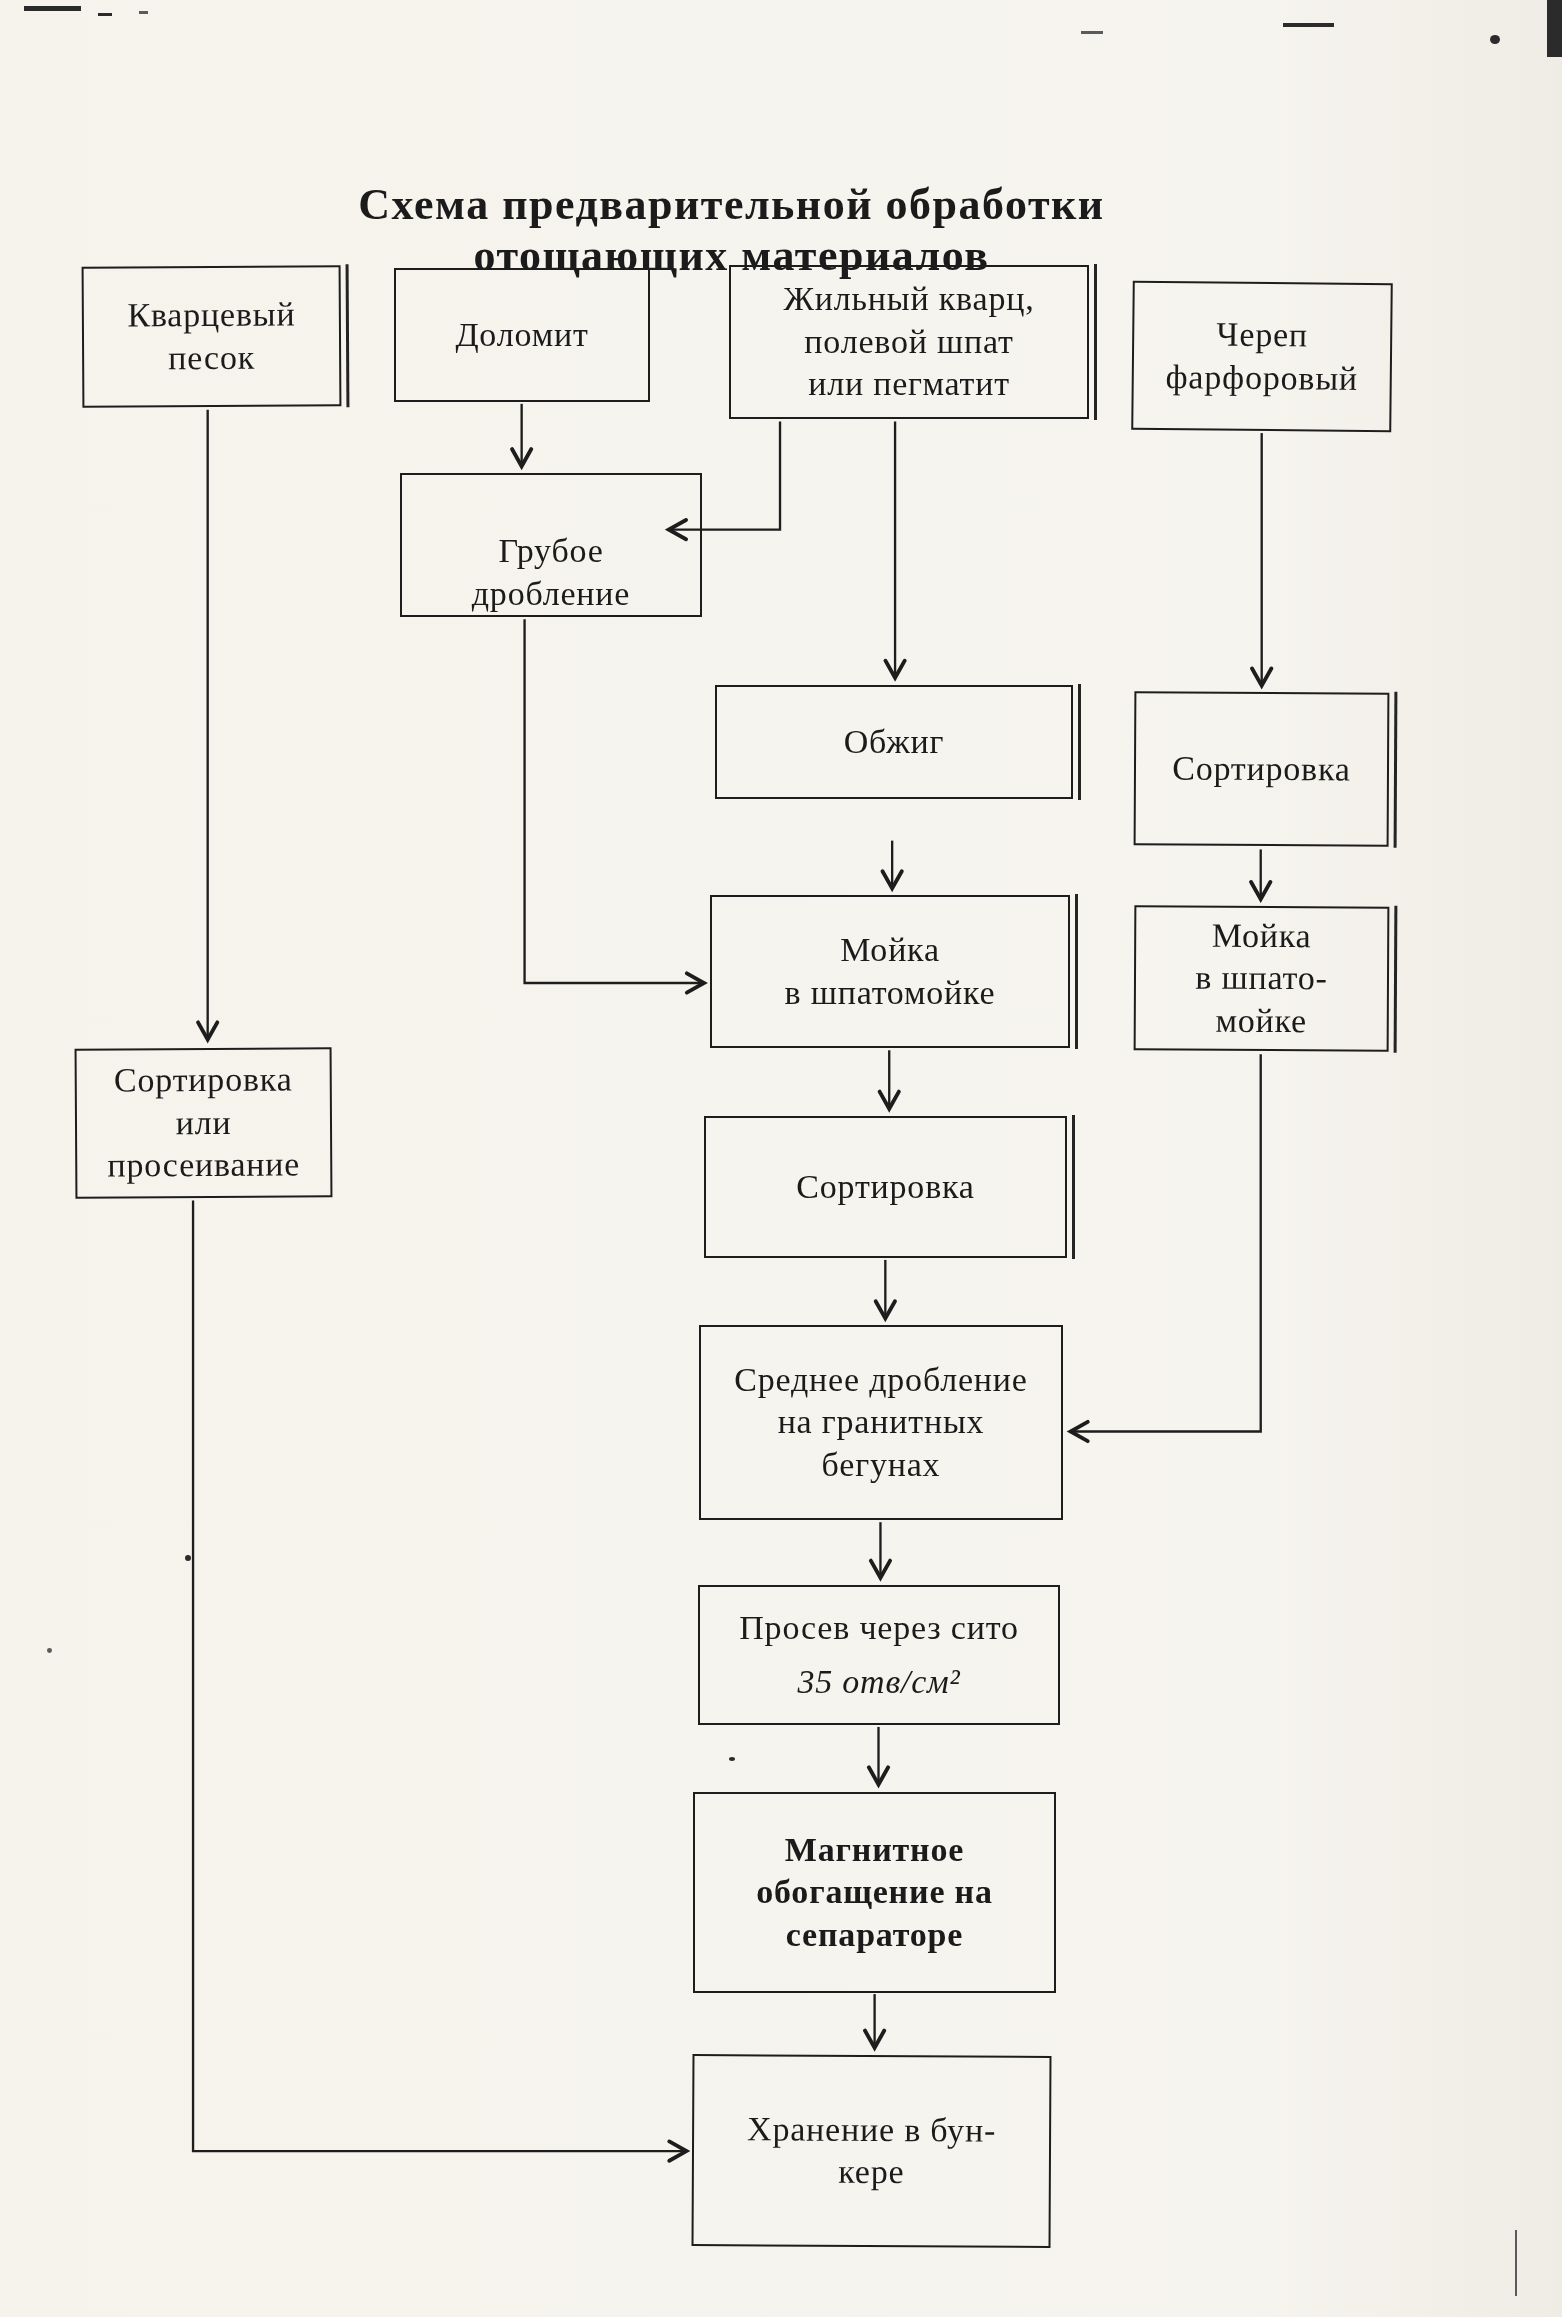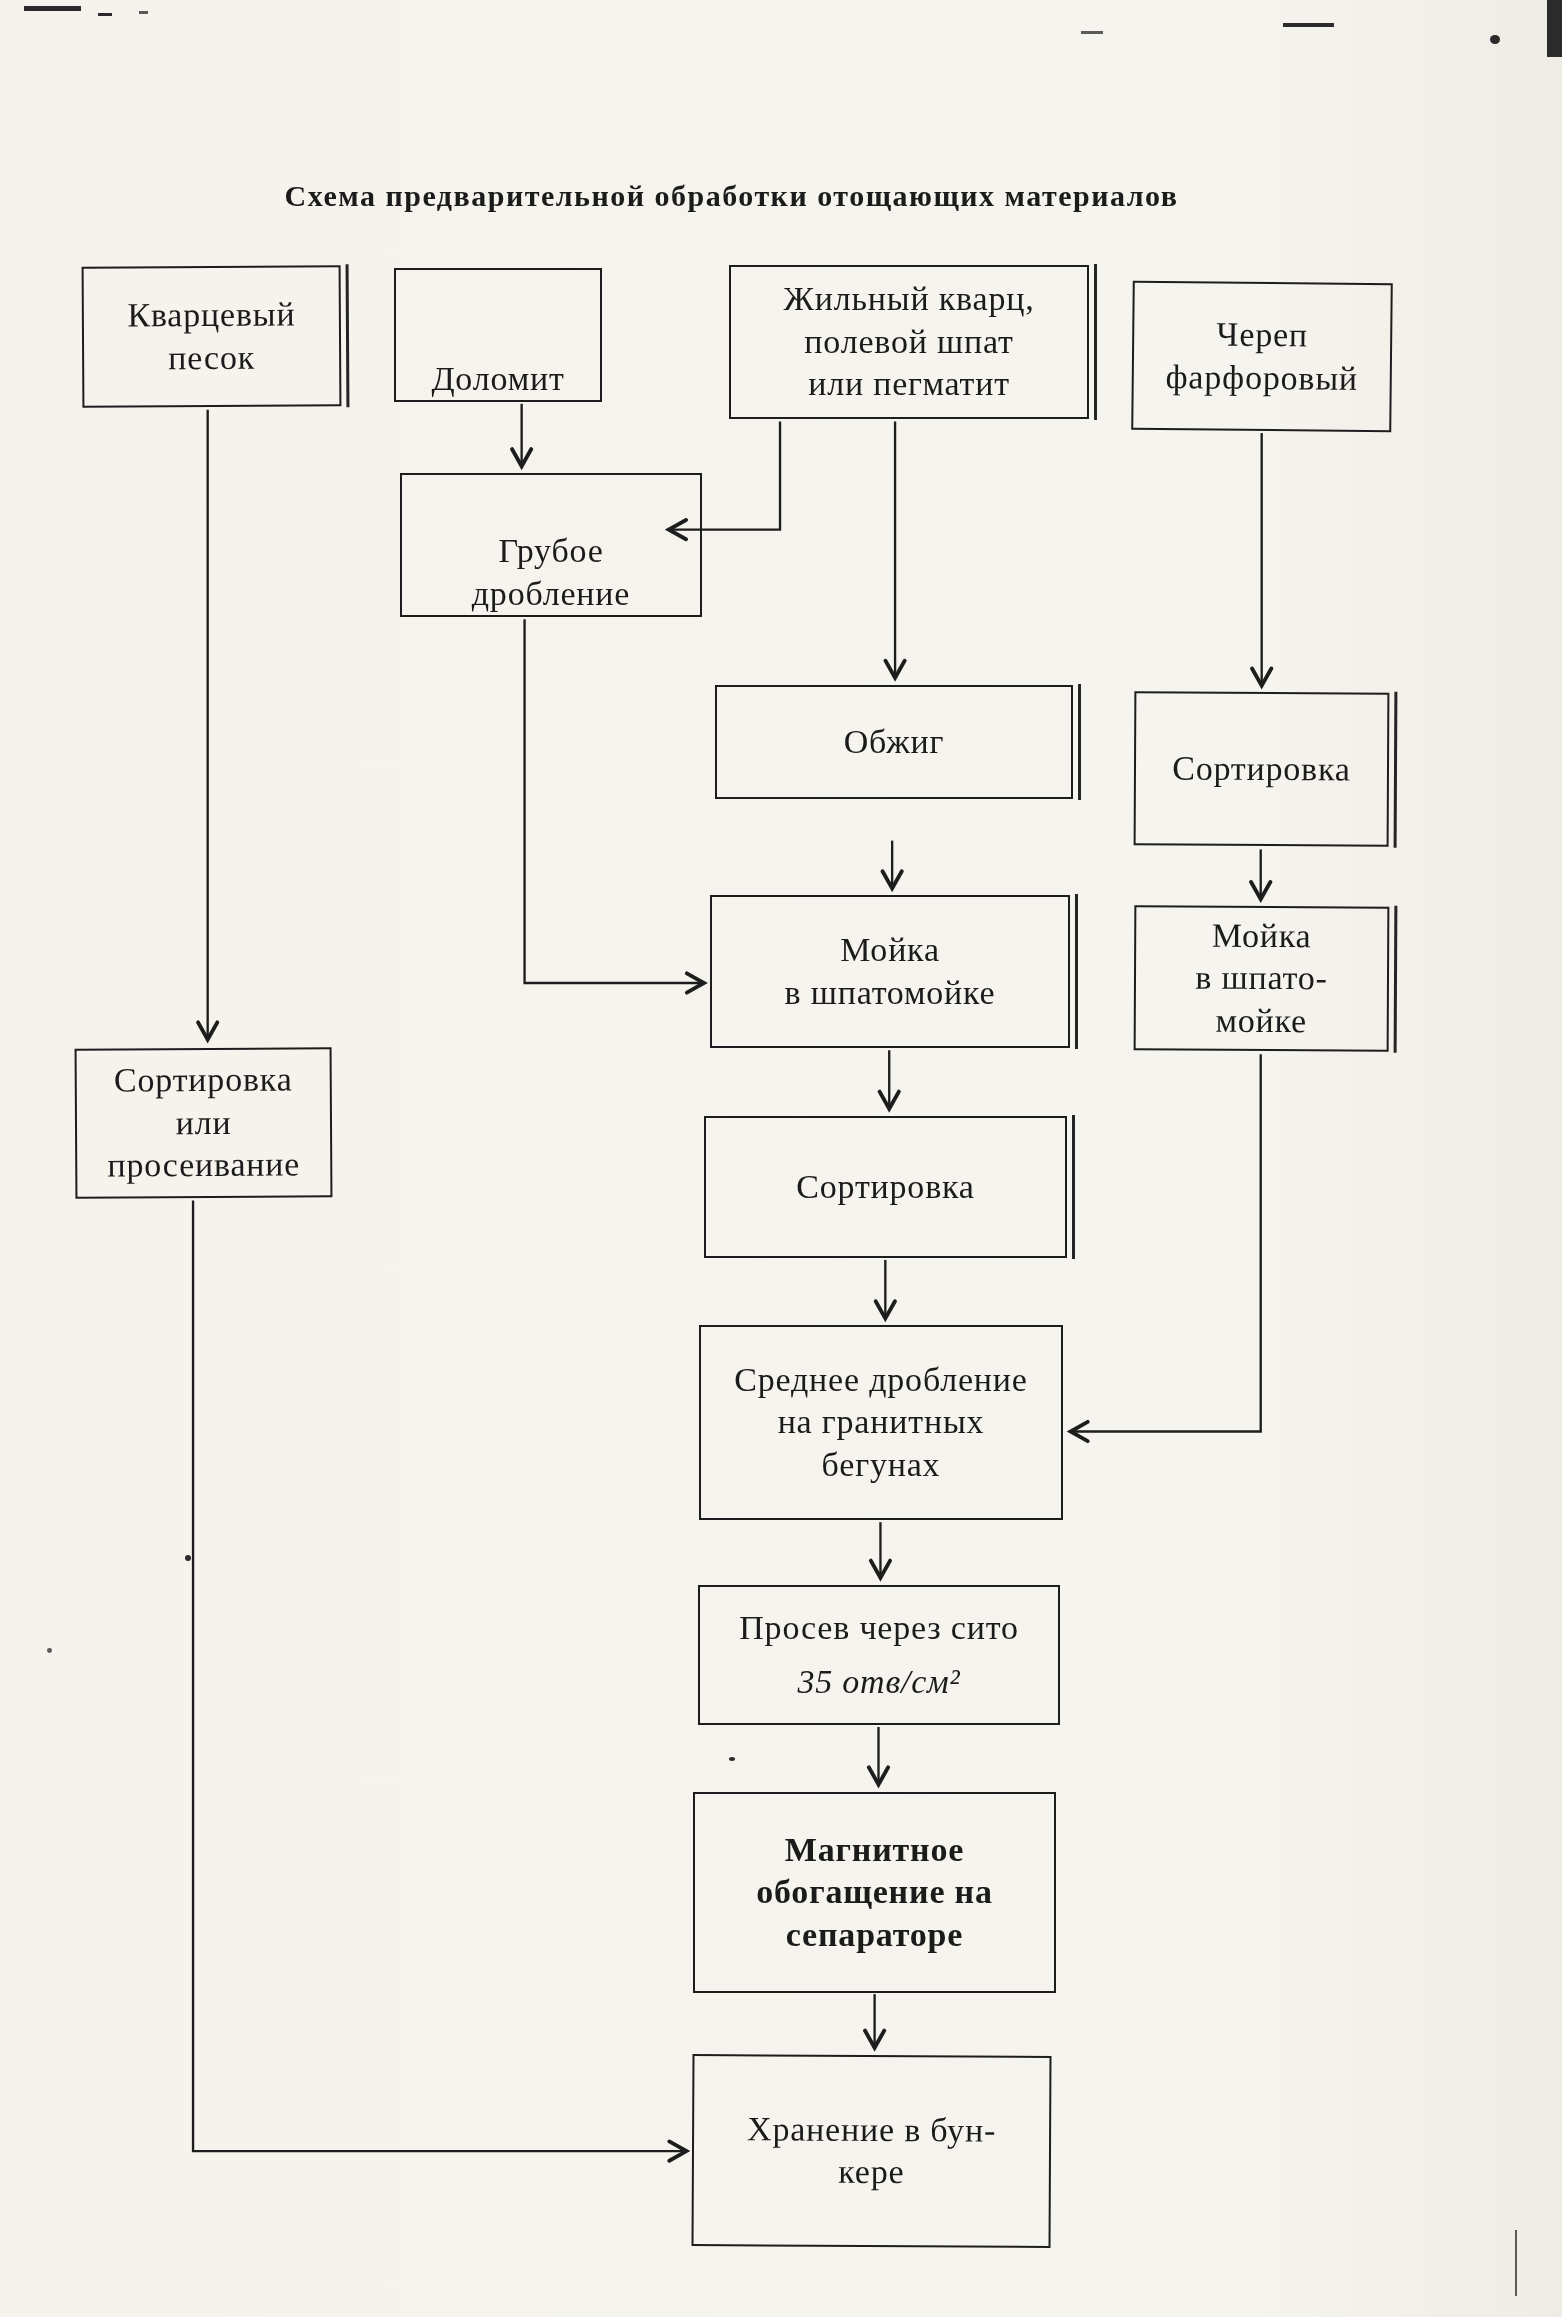--- a/index.html
+++ b/index.html
@@ -6,21 +6,21 @@
   html,body { width:1562px; height:2317px; }
   body {
     position:relative;
     background:linear-gradient(90deg,#f5f3ec 0%,#f6f4ee 80%,#eeece4 100%);
     font-family:"Liberation Serif","DejaVu Serif",serif;
     color:#1b1b1b;
     overflow:hidden;
   }
   .page-title {
     position:absolute; left:229px; top:179px; width:1005px;
-    text-align:center; font-size:30px; font-weight:bold; letter-spacing:1.5px;
+    text-align:center; font-size:44px; font-weight:bold; letter-spacing:1.5px;
   }
   .flow-box {
     position:absolute;
     border:2.9px solid #1d1d1d;
     display:flex; flex-direction:column; align-items:center; justify-content:center;
     text-align:center; font-size:34px; line-height:1.25; letter-spacing:0.8px;
     white-space:pre-line;
     background:transparent;
   }
   .double-right::after {
@@ -64,21 +64,21 @@
     <path d="M1293,871 L1293,922" marker-end="url(#arrowhead)"></path>
     <path d="M1293,1081 L1293,1468 L1098,1468" marker-end="url(#arrowhead)"></path>
   </g>
 </svg>
 
 <div class="flow-box double-right tilt-b" style="left:82px; top:266px; width:259px; height:141px;">
   <span>Кварцевый
 песок</span>
 </div>
 
-<div class="flow-box" style="left:394px; top:268px; width:208px; height:134px;justify-content:flex-end;">
+<div class="flow-box" style="left:394px; top:268px; width:256px; height:134px;">
   <span>Доломит</span>
 </div>
 
 <div class="flow-box double-right" style="left:716px; top:265px; width:360px; height:154px;margin-left:13px;">
   <span>Жильный кварц,
 полевой шпат
 или пегматит</span>
 </div>
 
 <div class="flow-box tilt-a" style="left:1132px; top:282px; width:260px; height:149px;">

